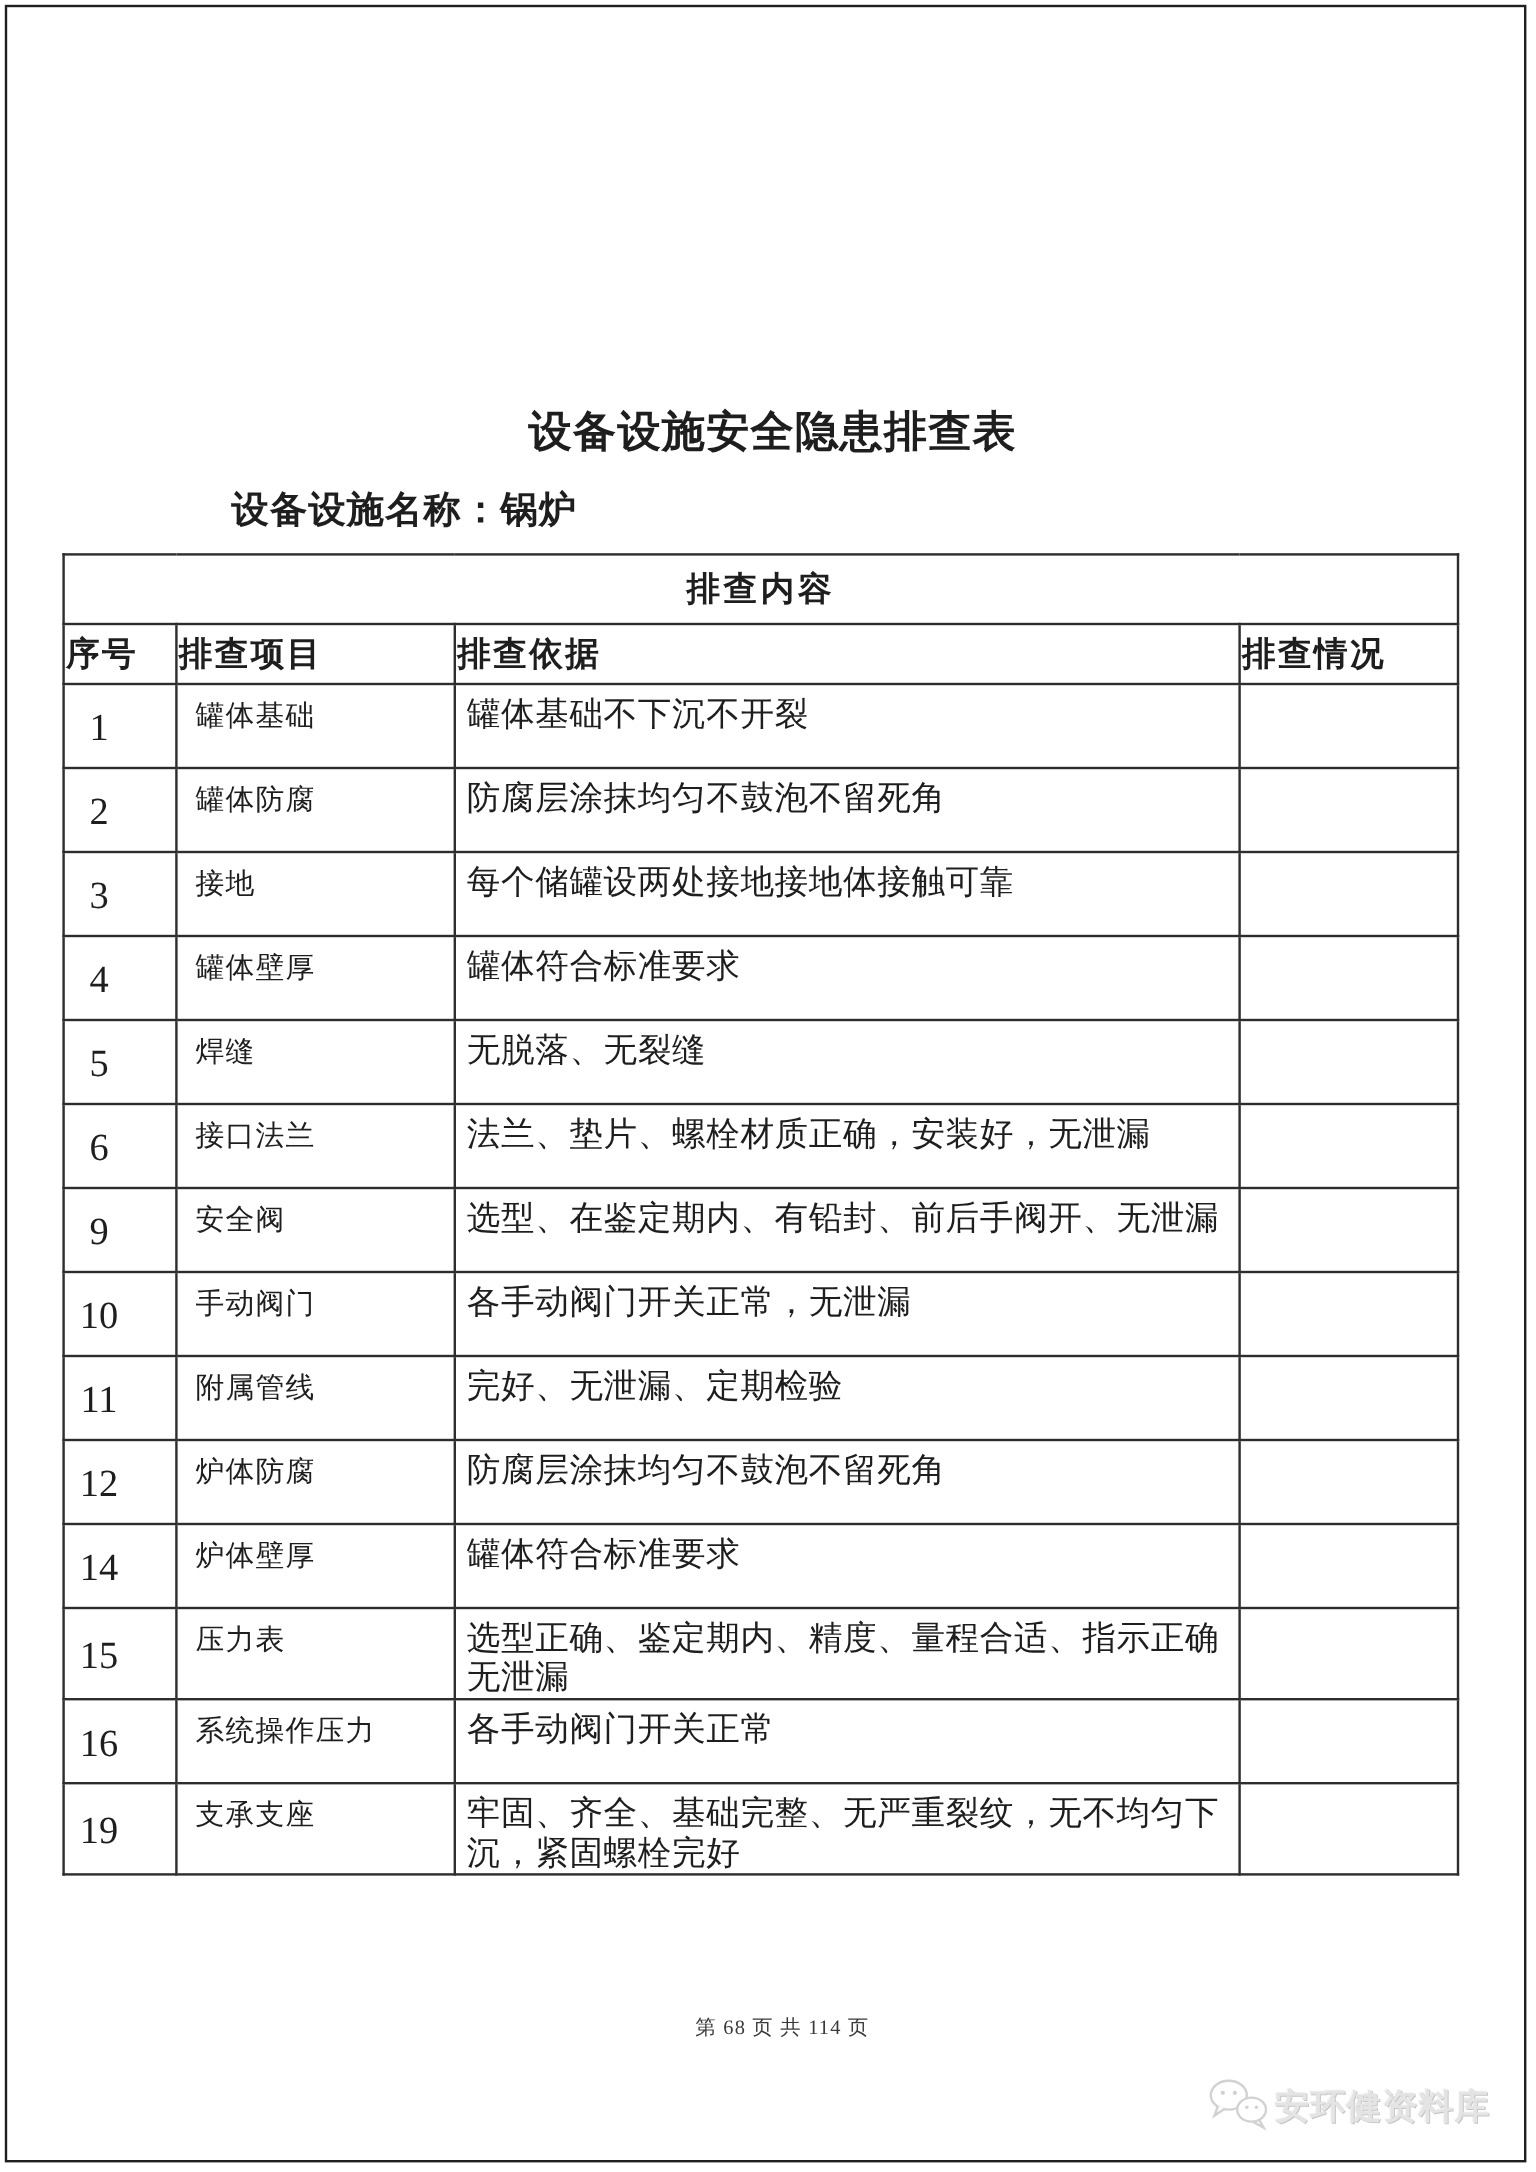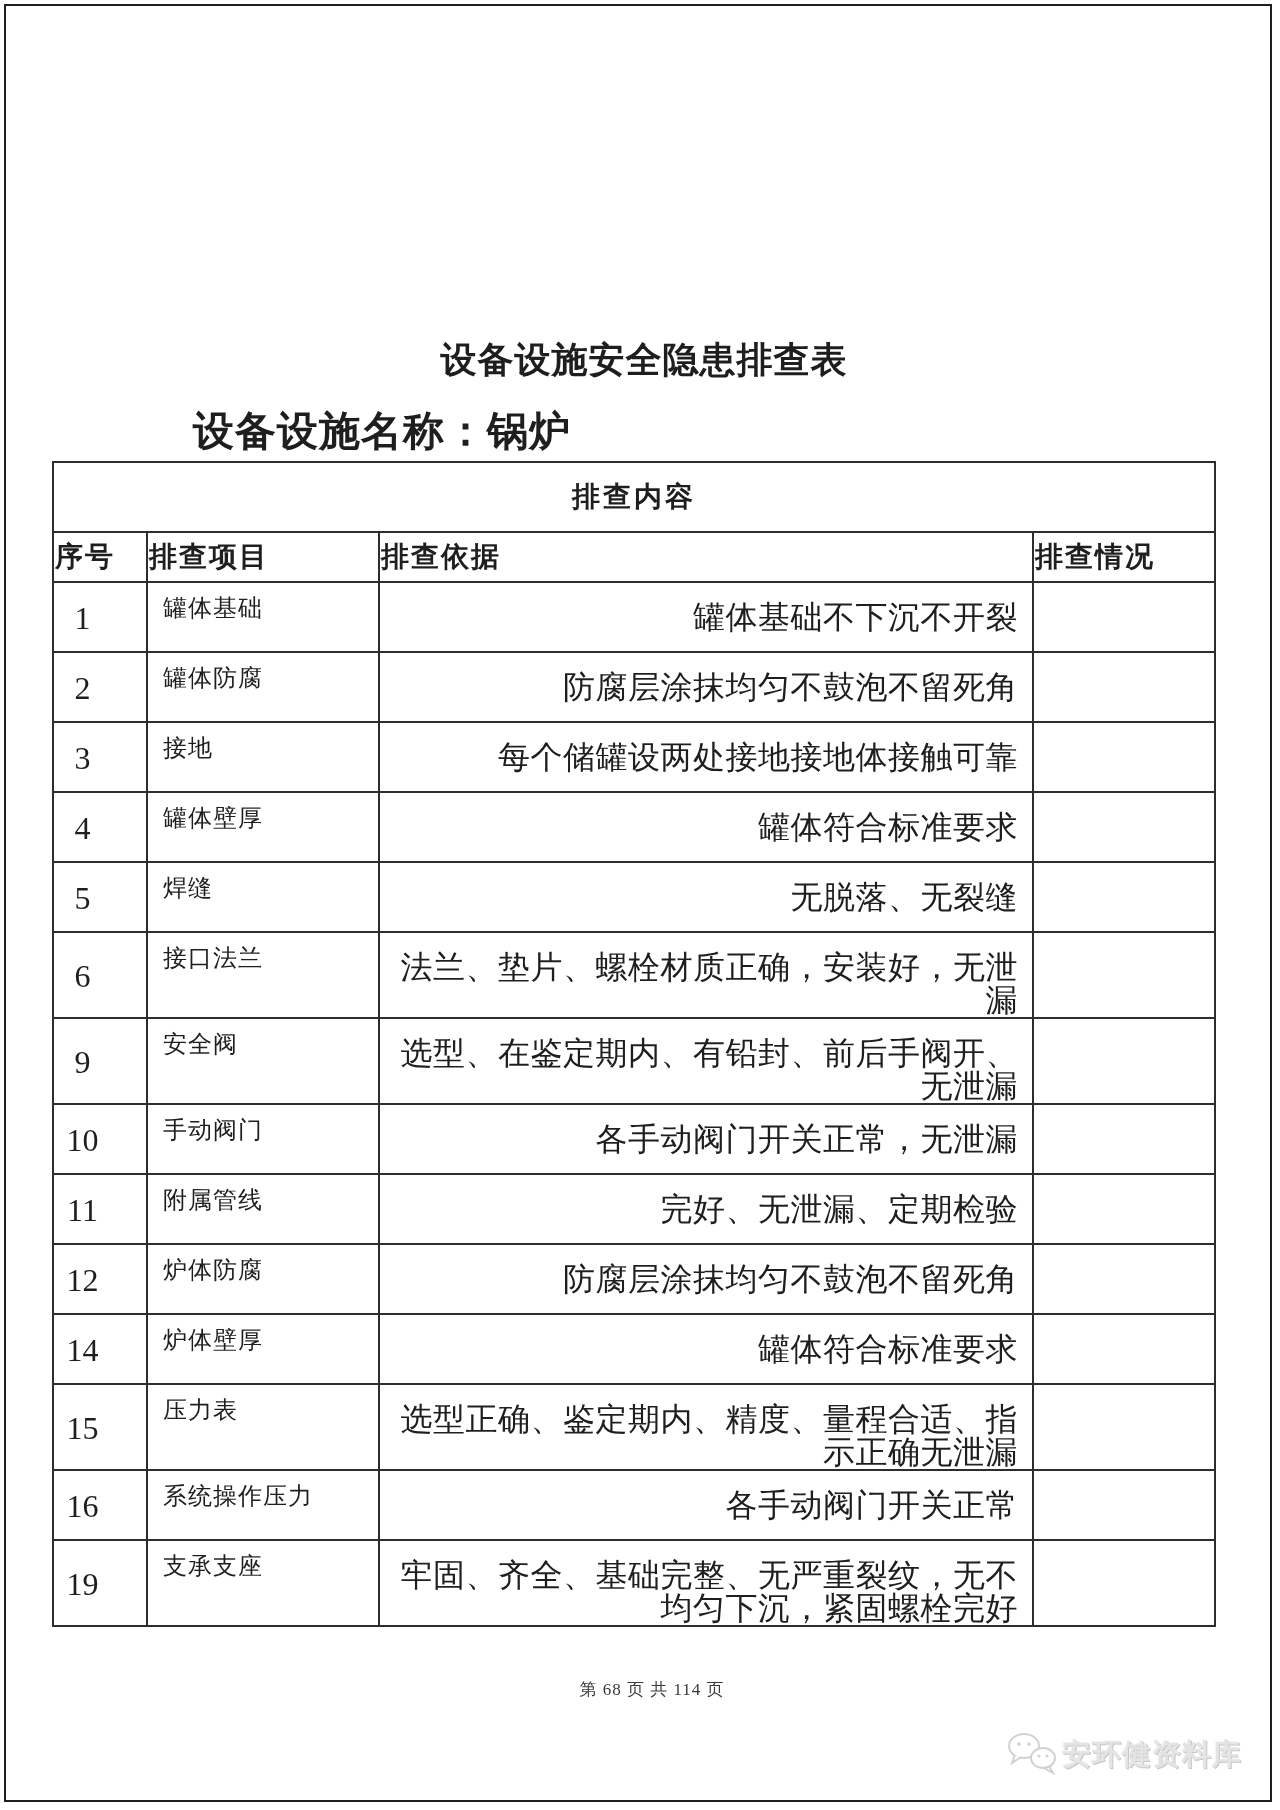--- a/index.html
+++ b/index.html
@@ -33,21 +33,21 @@
     text-align: center;
     font-size: 36px;
     font-weight: bold;
     letter-spacing: 1px;
     transform: translateX(4px);
   }
   .doc-subtitle {
     position: absolute;
     top: 404px;
     left: 193px;
-    font-size: 41px;
+    font-size: 31px;
     font-weight: bold;
     letter-spacing: 1px;
   }
   table.checklist {
     position: absolute;
     left: 52px;
     top: 461px;
     width: 1162px;
     border-collapse: collapse;
     table-layout: fixed;
@@ -57,21 +57,21 @@
     border: 2px solid #2d2d2d;
     box-sizing: border-box;
     overflow: hidden;
   }
   col.w-no     { width: 94px;  }
   col.w-item   { width: 232px; }
   col.w-basis  { width: 654px; }
   col.w-status { width: 182px; }
 
   tr.section-row th {
-    height: 70px;
+    height: 58px;
     font-size: 28px;
     font-weight: bold;
     letter-spacing: 3px;
     text-align: center;
     vertical-align: middle;
   }
   tr.header-row th {
     height: 50px;
     font-size: 28px;
     font-weight: bold;
@@ -90,24 +90,24 @@
   }
   td.c-item {
     vertical-align: top;
     text-align: left;
     font-size: 24px;
     padding: 9px 4px 16px 15px;
     letter-spacing: 1px;
   }
   td.c-basis {
     vertical-align: top;
-    text-align: right;
-    font-size: 32px;
+    text-align: left;
+    font-size: 28px;
     line-height: 33px;
-    padding: 18px 14px 0 9px;
+    padding: 8px 14px 0 9px;
     letter-spacing: 0.5px;
   }
   td.c-status {
     vertical-align: middle;
   }
   .page-footer {
     position: absolute;
     top: 1678px;
     left: 12px;
     width: 1280px;

